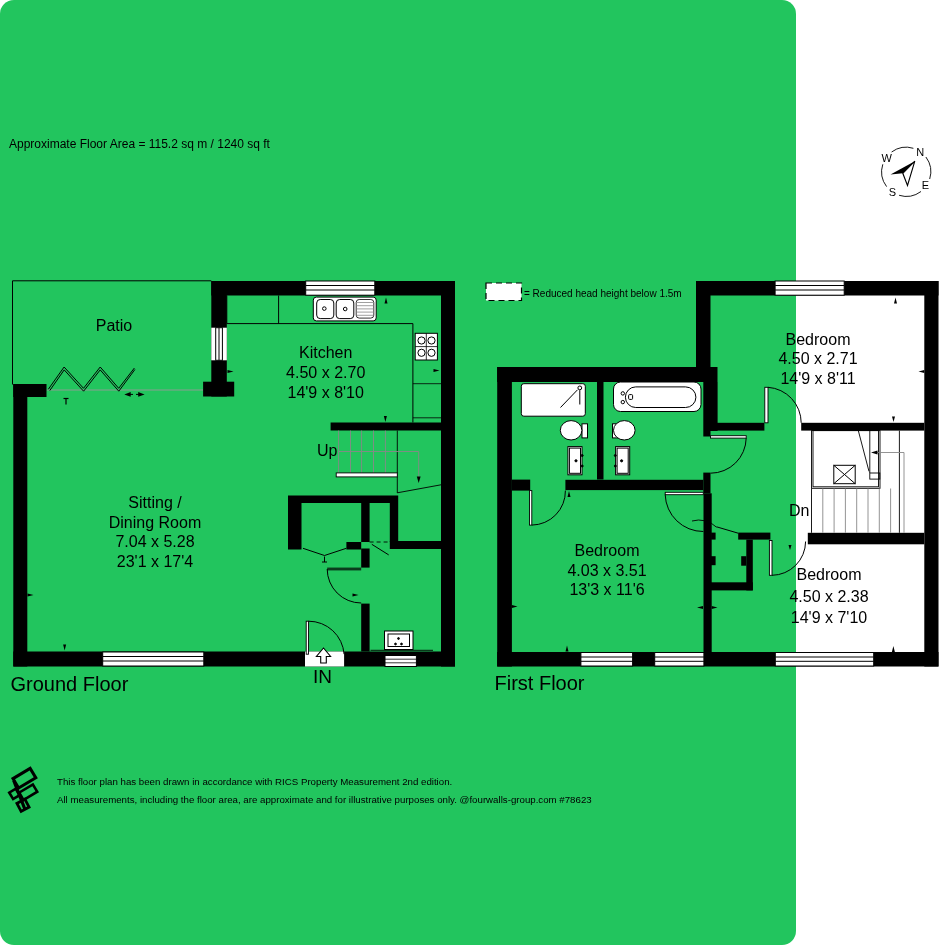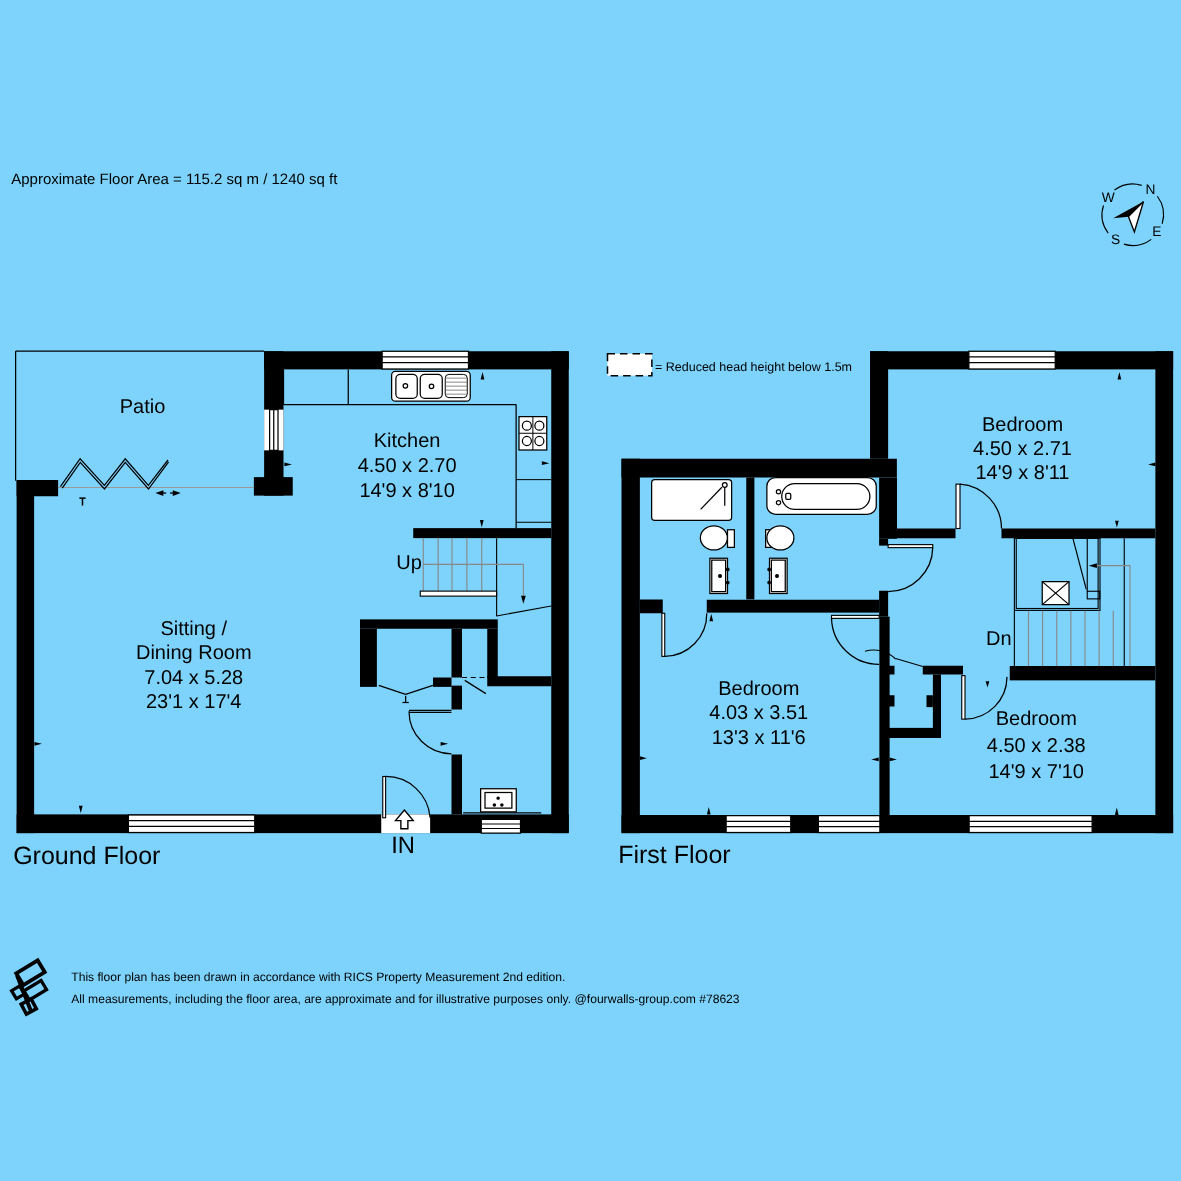--- a/index.html
+++ b/index.html
@@ -1,16 +1,16 @@
 <!DOCTYPE html>
 <html><head>
 <meta charset="utf-8">
 <style>
   html,body{margin:0;padding:0;background:#fff;}
-  #page{position:relative;width:945px;height:945px;background:#7dd3fc;font-family:"Liberation Sans", sans-serif;}
+  #page{position:relative;width:796px;height:945px;background:#22c55e;font-family:"Liberation Sans", sans-serif;border-radius:14px;}
   svg{position:absolute;left:0;top:0;}
   text{fill:#000;font-family:"Liberation Sans", sans-serif;}
 </style>
 </head>
 <body>
 <div id="page">
 <svg width="945" height="945" viewBox="0 0 945 945">
 
 <text x="9" y="147.5" font-size="12">Approximate Floor Area = 115.2 sq m / 1240 sq ft</text>
 

